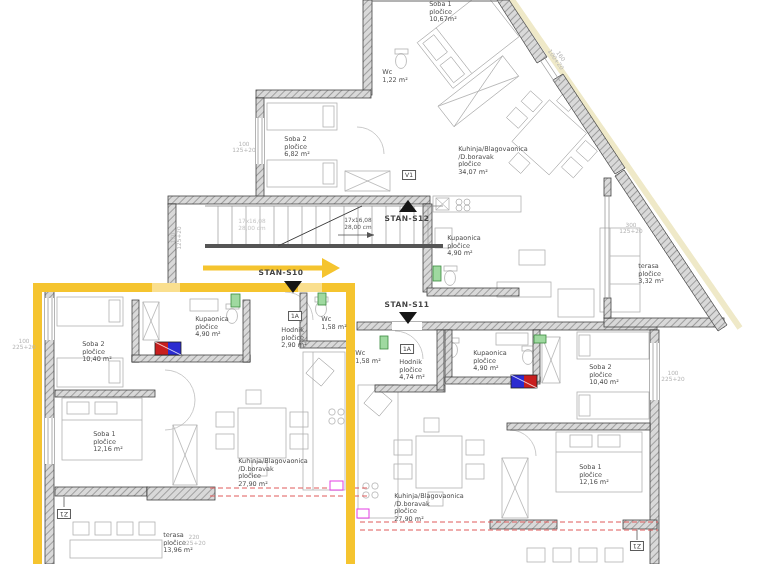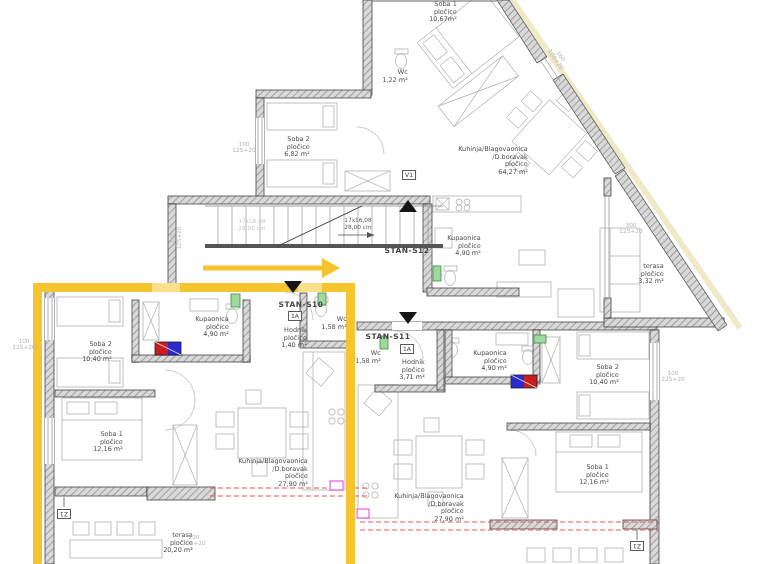--- a/index.html
+++ b/index.html
@@ -1,22 +1,22 @@
 <!DOCTYPE html>
 <html><head>
 <meta charset="utf-8">
 <style>
   html,body{margin:0;padding:0;background:#ffffff;}
   #stage{position:relative;width:758px;height:564px;background:#ffffff;overflow:hidden;
          font-family:"DejaVu Sans",sans-serif;}
   #stage svg{position:absolute;left:0;top:0;}
-  .lbl{position:absolute;transform:translate(-50%,-50%);text-align:right;
+  .lbl{position:absolute;transform:translate(-50%,-50%);text-align:left;
        font:6.5px/1.18 "DejaVu Sans",sans-serif;color:#4f4f4f;white-space:nowrap;}
   .marker{position:absolute;transform:translate(-50%,-50%);font:600 7.5px "DejaVu Sans",sans-serif;
-       color:#454545;letter-spacing:.5px;white-space:nowrap;margin-top:32px;}
+       color:#454545;letter-spacing:.5px;white-space:nowrap;}
   .boxlbl{position:absolute;transform:translate(-50%,-50%);border:1px solid #5a5a5a;background:#fff;
        font:6px "DejaVu Sans",sans-serif;color:#444;padding:0 2px;line-height:8px;white-space:nowrap;}
   .boxlbl.rot{transform:translate(-50%,-50%) rotate(180deg);}
   .dim{position:absolute;transform:translate(-50%,-50%);text-align:center;
        font:5.8px/1.1 "DejaVu Sans",sans-serif;color:#b5b5b5;white-space:nowrap;}
   .dim.rot90{transform:translate(-50%,-50%) rotate(-90deg);}
   .dim.rotdiag{transform:translate(-50%,-50%) rotate(55deg);}
   .stairtxt{position:absolute;transform:translate(-50%,-50%);text-align:left;
        font:5.8px/1.2 "DejaVu Sans",sans-serif;white-space:nowrap;}
   .faint{color:#c6c6c6;}
@@ -340,21 +340,21 @@
 </div>
 <div class="lbl" style="left:297px;top:147px">
   <div>Soba 2</div>
   <div>pločice</div>
   <div>6,82 m²</div>
 </div>
 <div class="lbl" style="left:493px;top:161px">
   <div>Kuhinja/Blagovaonica</div>
   <div>/D.boravak</div>
   <div>pločice</div>
-  <div>64,27 m²</div>
+  <div>34,07 m²</div>
 </div>
 <div class="lbl" style="left:464px;top:246px">
   <div>Kupaonica</div>
   <div>pločice</div>
   <div>4,90 m²</div>
 </div>
 <div class="lbl" style="left:651px;top:274px">
   <div>terasa</div>
   <div>pločice</div>
   <div>3,32 m²</div>
@@ -368,79 +368,79 @@
 
 <div class="stairtxt faint" style="left:252px;top:225px">
   <div>17x16,08</div>
   <div>28,00 cm</div>
 </div>
 <div class="stairtxt darktxt" style="left:358px;top:224px">
   <div>17x16,08</div>
   <div>28,00 cm</div>
 </div>
 
-<div class="marker" style="left:301px;top:272px">
+<div class="marker" style="left:281px;top:272px">
   <span>STAN-S10</span>
 </div>
 <div class="lbl" style="left:97px;top:352px">
   <div>Soba 2</div>
   <div>pločice</div>
   <div>10,40 m²</div>
 </div>
 <div class="lbl" style="left:212px;top:327px">
   <div>Kupaonica</div>
   <div>pločice</div>
   <div>4,90 m²</div>
 </div>
 <div class="boxlbl" style="left:295px;top:316px">
   <span>1A</span>
 </div>
 <div class="lbl" style="left:294px;top:338px">
   <div>Hodnik</div>
   <div>pločice</div>
-  <div>1,40 m²</div>
+  <div>2,90 m²</div>
 </div>
 <div class="lbl" style="left:334px;top:324px">
   <div>Wc</div>
   <div>1,58 m²</div>
 </div>
 <div class="lbl" style="left:108px;top:442px">
   <div>Soba 1</div>
   <div>pločice</div>
   <div>12,16 m²</div>
 </div>
 <div class="lbl" style="left:273px;top:473px">
   <div>Kuhinja/Blagovaonica</div>
   <div>/D.boravak</div>
   <div>pločice</div>
   <div>27,90 m²</div>
 </div>
 <div class="lbl" style="left:178px;top:543px">
   <div>terasa</div>
   <div>pločice</div>
-  <div>20,20 m²</div>
+  <div>13,96 m²</div>
 </div>
 <div class="boxlbl rot" style="left:64px;top:514px">
   <span>Z1</span>
 </div>
 
-<div class="marker" style="left:388px;top:304px">
+<div class="marker" style="left:407px;top:304px">
   <span>STAN-S11</span>
 </div>
 <div class="lbl" style="left:368px;top:358px">
   <div>Wc</div>
   <div>1,58 m²</div>
 </div>
 <div class="boxlbl" style="left:407px;top:349px">
   <span>1A</span>
 </div>
 <div class="lbl" style="left:412px;top:370px">
   <div>Hodnik</div>
   <div>pločice</div>
-  <div>3,71 m²</div>
+  <div>4,74 m²</div>
 </div>
 <div class="lbl" style="left:490px;top:361px">
   <div>Kupaonica</div>
   <div>pločice</div>
   <div>4,90 m²</div>
 </div>
 <div class="lbl" style="left:604px;top:375px">
   <div>Soba 2</div>
   <div>pločice</div>
   <div>10,40 m²</div>

